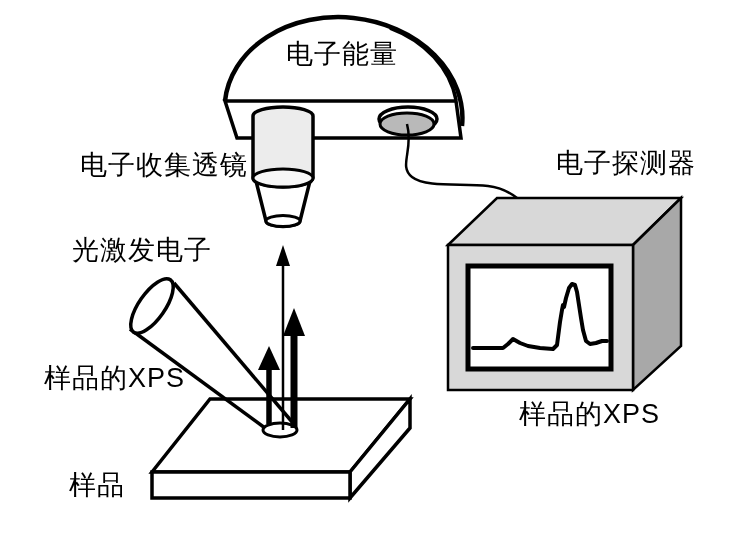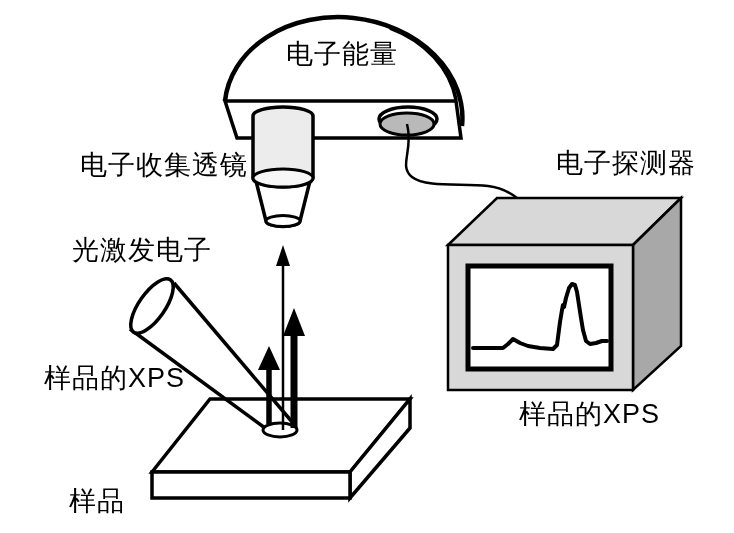--- a/index.html
+++ b/index.html
@@ -11,21 +11,21 @@
   .stage svg { position:absolute; left:0; top:0; }
   .lbl {
     position:absolute; color:var(--outline,#000);
     font-size:27px; font-weight:500; letter-spacing:1px;
     line-height:31px; white-space:nowrap;
   }
   .lbl-analyzer  { left:236px; top:39px;  width:212px; text-align:center; }
   .lbl-lens      { left:36px;  top:150px; width:212px; text-align:right; }
   .lbl-photoel   { left:36px;  top:235px; width:212px; text-align:center; }
   .lbl-xray      { left:44px;  top:363px; }
-  .lbl-sample    { left:69px;  top:486px;text-align:center; }
+  .lbl-sample    { left:69px;  top:470px;text-align:center; }
   .lbl-detector  { left:556px; top:148px;text-align:center; }
   .lbl-signal    { left:458px; top:399px; width:202px; text-align:right; }
 
   
   .ol   { stroke:var(--outline,#000); }
   .fn   { fill:none; }
   .fw   { fill:var(--background,#fff); }
   .f-lens   { fill:var(--lens-fill,#ececec); }
   .f-rim    { fill:var(--lens-rim-fill,#f7f7f7); }
   .f-cone   { fill:var(--cone-fill,#fff); }

